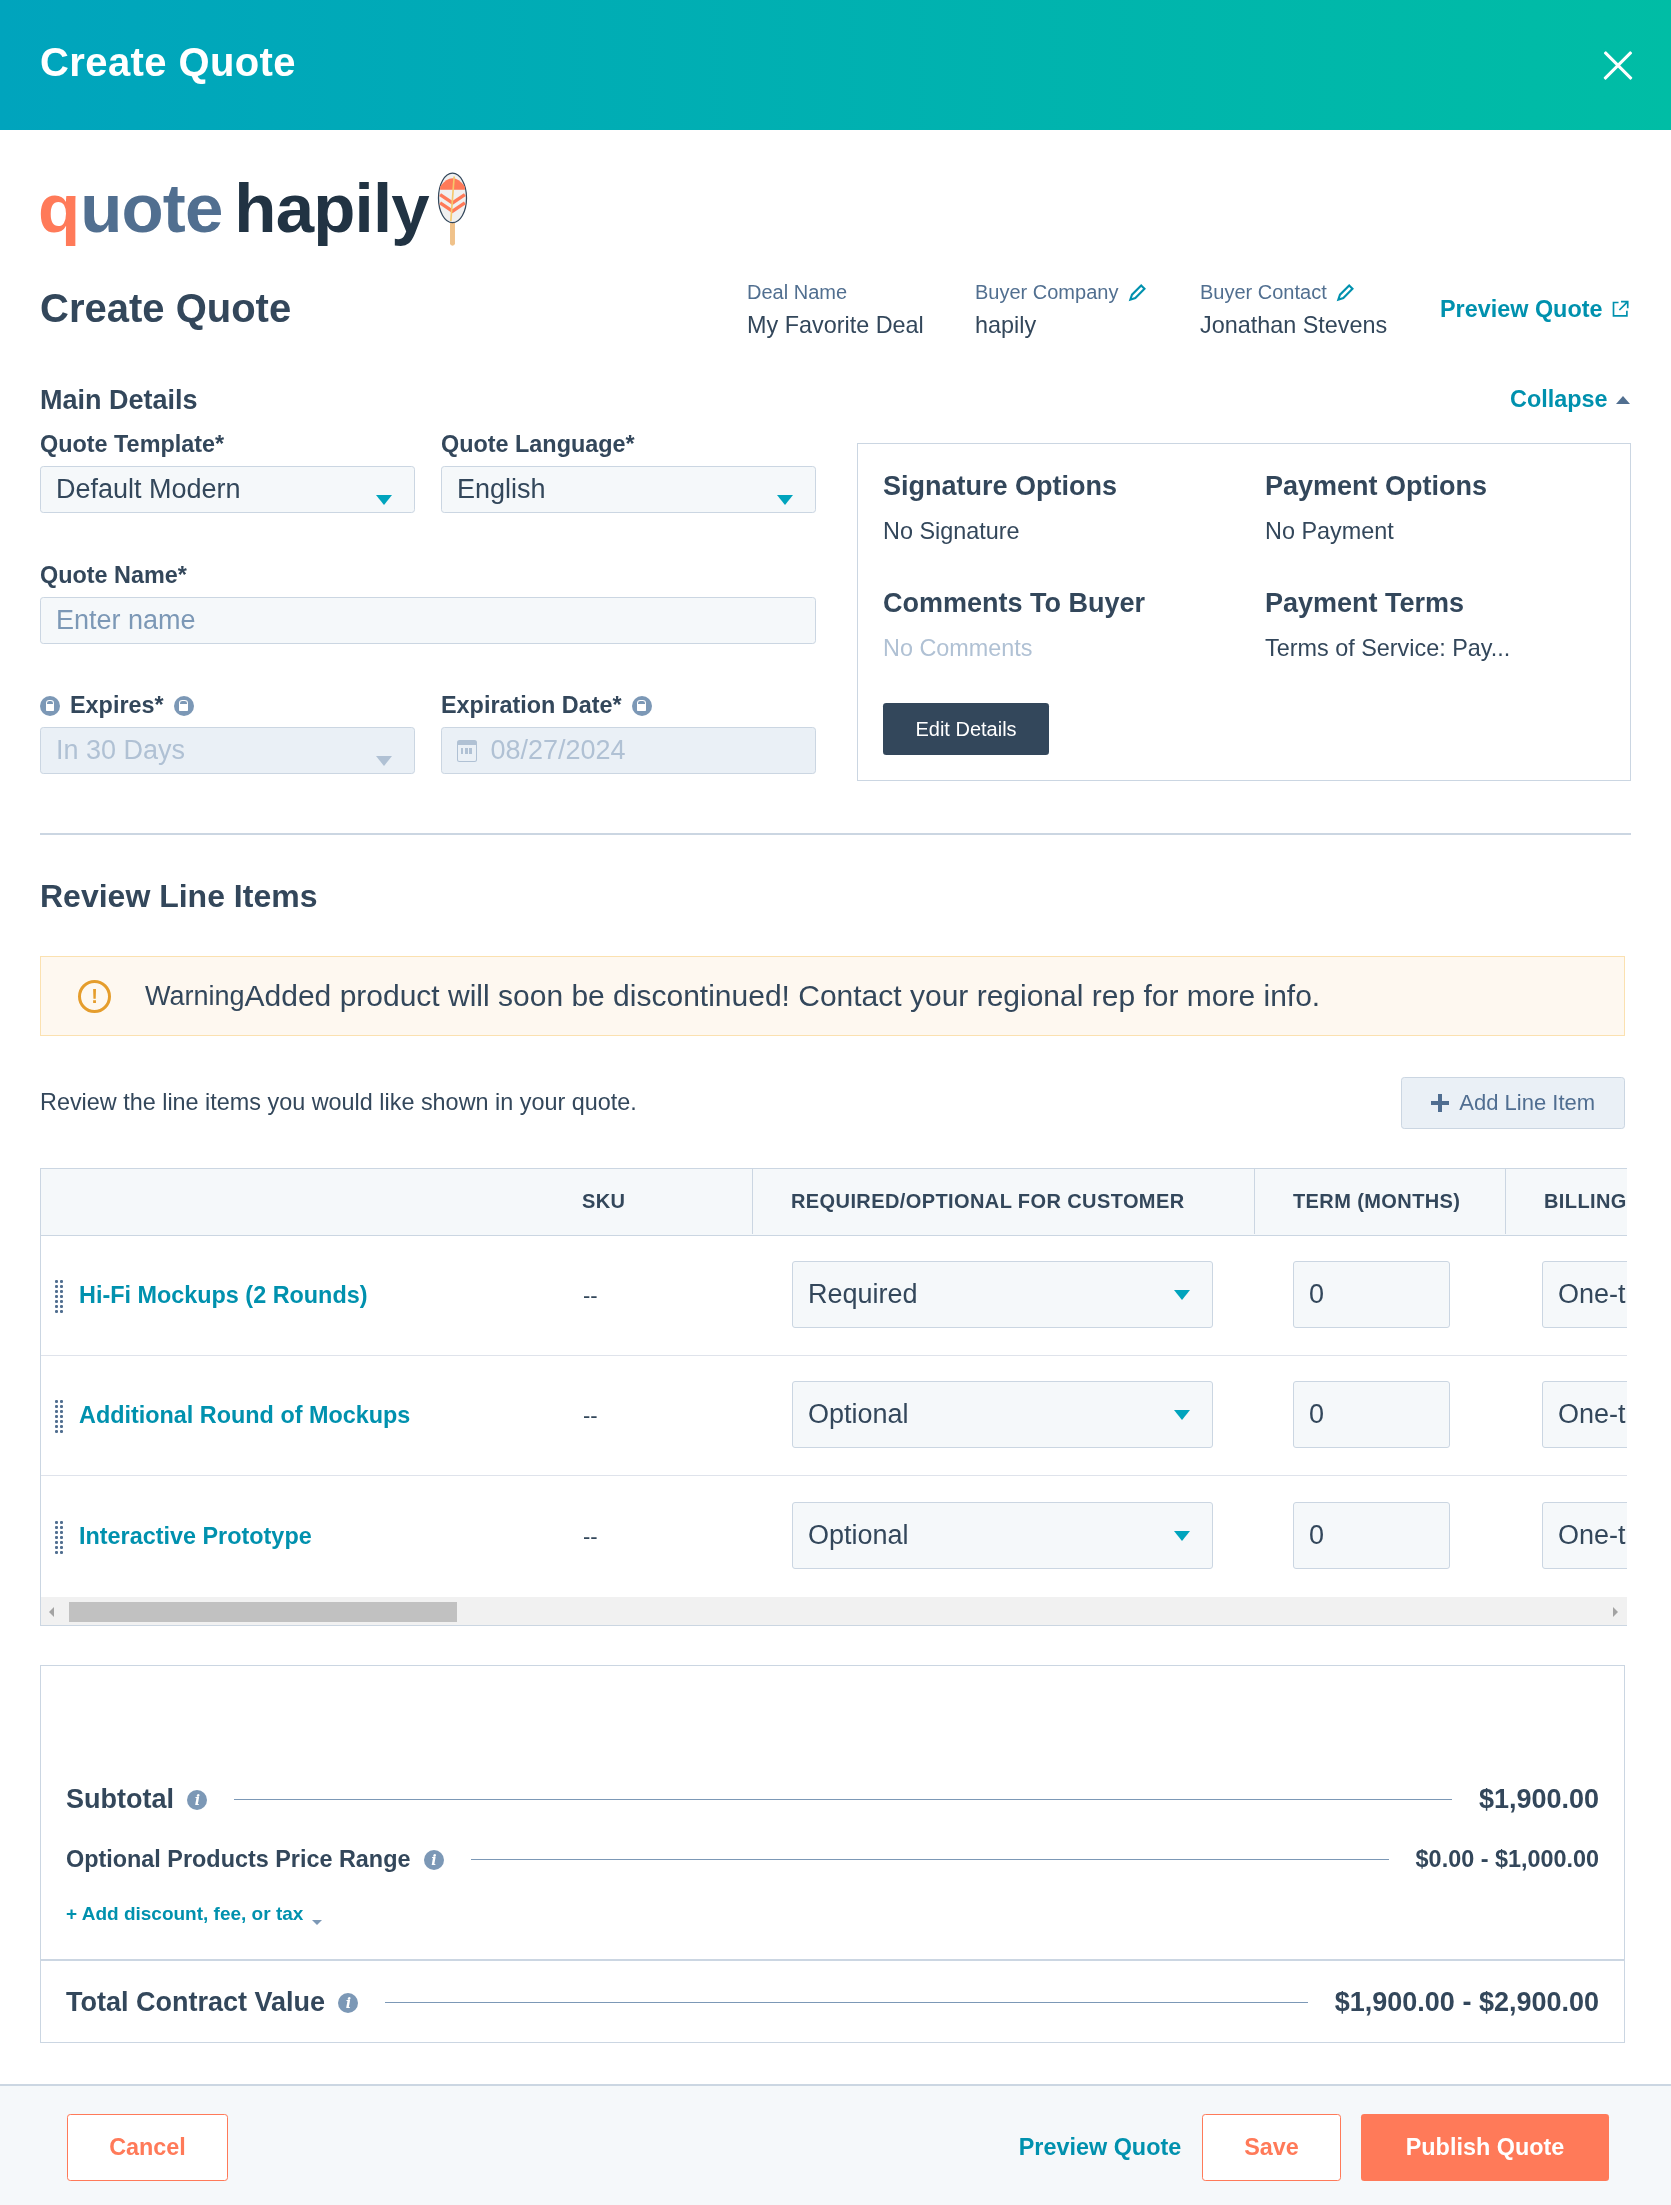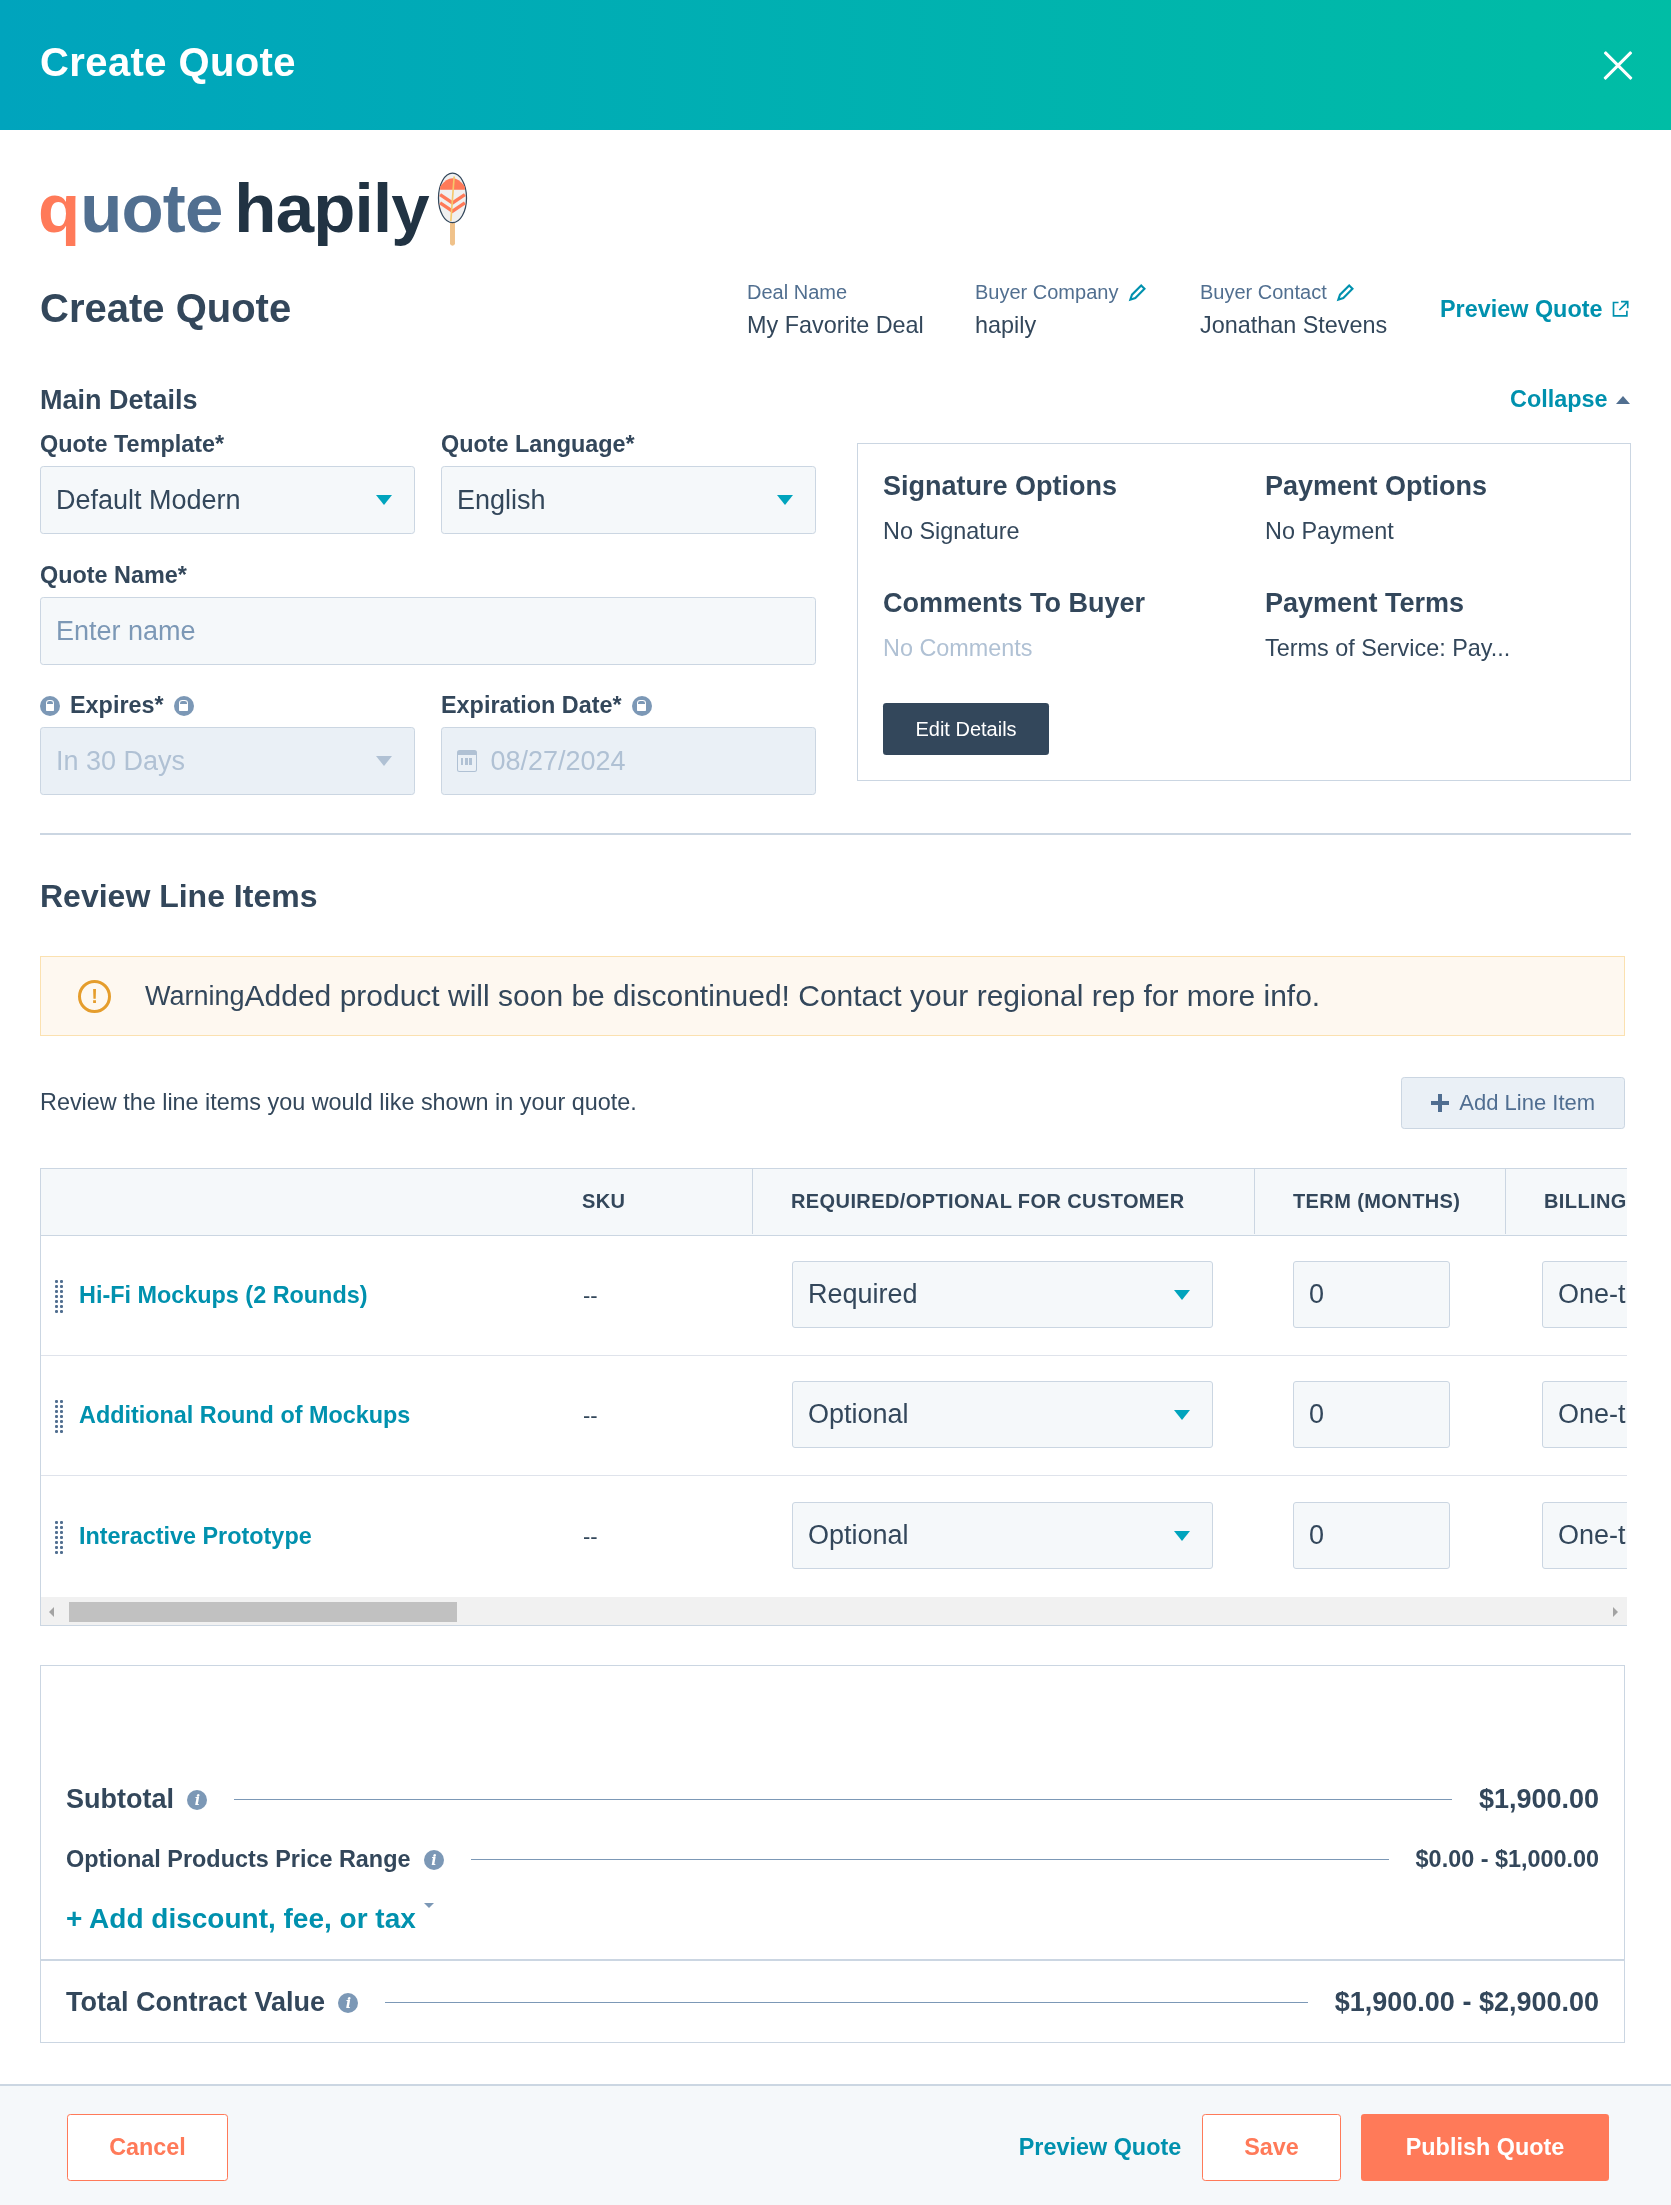--- a/index.html
+++ b/index.html
@@ -25,21 +25,21 @@
 #preview-top{position:absolute;left:1440px;top:296px;font-size:23.4px;font-weight:700;color:#0091ae;display:flex;align-items:center;gap:8.4px;cursor:pointer}
 
 #main-details{position:absolute;left:40px;top:385px;font-size:27px;font-weight:700}
 #collapse{position:absolute;left:1510px;top:386px;font-size:23.4px;font-weight:700;color:#0091ae;display:flex;align-items:center;gap:8.4px;cursor:pointer}
 .caret-up{width:0;height:0;border-left:7.5px solid transparent;border-right:7.5px solid transparent;border-bottom:8.4px solid #516f90}
 
 .flabel{position:absolute;font-size:23.4px;font-weight:700;color:#33475b;display:flex;align-items:center;gap:10px;white-space:nowrap}
 .lock{width:20px;height:20px;border-radius:50%;background:#7c98b6;display:inline-flex;align-items:center;justify-content:center;position:relative}
 .lock::before{content:"";position:absolute;top:4.2px;width:6.7px;height:5px;border:1.7px solid #fff;border-bottom:none;border-radius:3.3px 3.3px 0 0}
 .lock::after{content:"";position:absolute;top:8.4px;width:8.4px;height:6.7px;background:#fff;border-radius:0.8px}
-.field{position:absolute;height:68px;background:#f5f8fa;border:1.7px solid #cbd6e2;border-radius:3.3px;font-size:27px;color:#33475b;display:flex;align-items:center;padding-left:15px;cursor:pointer}
+.field{position:absolute;height:47px;background:#f5f8fa;border:1.7px solid #cbd6e2;border-radius:3.3px;font-size:27px;color:#33475b;display:flex;align-items:center;padding-left:15px;cursor:pointer}
 .field.disabled{background:#eaf0f6;color:#b0c1d4;cursor:default}
 .field .ph{color:#7c98b6}
 .caret-dn{position:absolute;right:22px;top:28px;width:0;height:0;border-left:8.4px solid transparent;border-right:8.4px solid transparent;border-top:10px solid #00a4bd}
 .field.disabled .caret-dn{border-top-color:#b0c1d4}
 .cal{width:20px;height:22px;border:1.7px solid #b0c1d4;border-top-width:5px;border-radius:2.5px;margin-right:13.4px;position:relative}
 .cal::after{content:"";position:absolute;left:2.5px;top:3.3px;width:11.7px;height:6.7px;background:repeating-linear-gradient(90deg,#b0c1d4 0 2.5px,transparent 2.5px 4.2px)}
 
 #options-panel{position:absolute;left:857px;top:443px;width:774px;height:338px;border:1.7px solid #cbd6e2}
 .opt-h{position:absolute;font-size:27px;font-weight:700;color:#33475b;white-space:nowrap}
 .opt-v{position:absolute;font-size:23.4px;color:#33475b;white-space:nowrap}
@@ -74,21 +74,21 @@
 .sarr-r{position:absolute;right:10px;top:10px;width:0;height:0;border-top:5px solid transparent;border-bottom:5px solid transparent;border-left:5px solid #a3a3a3}
 
 #summary{position:absolute;left:40px;top:1665px;width:1585px;height:378px;border:1.7px solid #cbd6e2}
 #sum-head{position:absolute;left:0;top:0;width:100%;height:92px;background:#f5f8fa;border-bottom:1.7px solid #cbd6e2}
 #sum-title{position:absolute;left:25px;top:28px;font-size:32px;font-weight:700}
 .srow{position:absolute;left:25px;right:25px;display:flex;align-items:center}
 .slabel{font-weight:700;color:#33475b;white-space:nowrap}
 .info{width:20px;height:20px;border-radius:50%;background:#7c98b6;color:#fff;font-size:14px;font-weight:700;display:inline-flex;align-items:center;justify-content:center;margin-left:13.4px;font-family:"DejaVu Serif",serif;font-style:italic}
 .sline{flex:1;height:1.7px;background:#7c98b6;margin:0 27px}
 .sval{font-weight:700;white-space:nowrap}
-#add-discount{position:absolute;left:25px;top:237px;font-size:28px;font-weight:700;color:#0091ae;display:flex;align-items:flex-start;gap:8.4px;cursor:pointer}
+#add-discount{position:absolute;left:25px;top:237px;font-size:19px;font-weight:700;color:#0091ae;display:flex;align-items:flex-end;gap:8.4px;cursor:pointer}
 .caret-sm{width:0;height:0;border-left:5px solid transparent;border-right:5px solid transparent;border-top:5.9px solid #7c98b6}
 #sum-div{position:absolute;left:0;top:293px;width:100%;height:1.7px;background:#cbd6e2}
 
 #footer{position:absolute;left:0;top:2084px;width:1672px;height:121px;background:#f5f8fa;border-top:2.5px solid #cbd6e2}
 .fbtn{position:absolute;top:28px;height:67px;border-radius:3.3px;display:flex;align-items:center;justify-content:center;font-size:23.4px;font-weight:700;cursor:pointer}
 #cancel{left:67px;width:161px;border:1.7px solid #ff7a59;color:#ff7a59;background:#fff}
 #preview-bottom{left:1012px;width:176px;color:#0091ae}
 #save{left:1202px;width:139px;border:1.7px solid #ff7a59;color:#ff7a59;background:#fff}
 #publish{left:1361px;width:248px;background:#ff7a59;color:#fff}
 </style>

